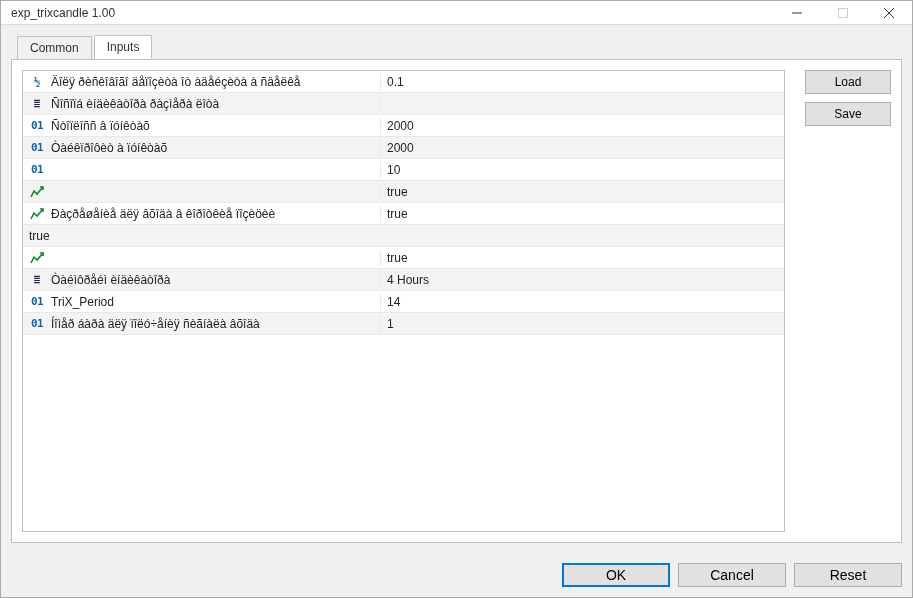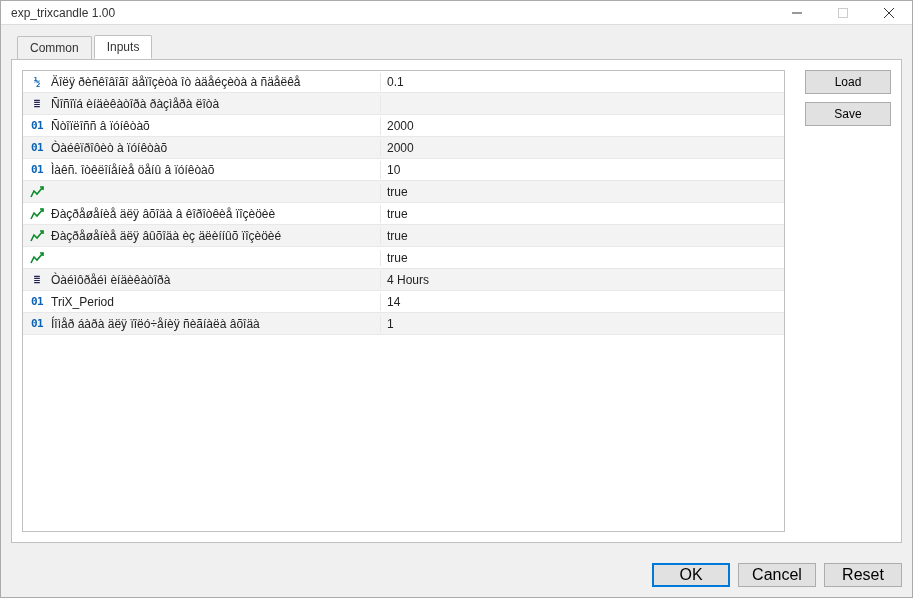--- a/index.html
+++ b/index.html
@@ -173,24 +173,24 @@
     height: 44px;
     padding: 8px 10px 8px 10px;
     display: flex;
     justify-content: flex-end;
     align-items: center;
     gap: 8px;
     background: #f0f0f0;
   }
   .fbtn {
     height: 24px;
-    width: 78px;
+    width: 108px;
     border: 1px solid #adadad;
     background: #e1e1e1;
-    font-size: 16px;
+    font-size: 14px;
     display: flex;
     align-items: center;
     justify-content: center;
   }
   .fbtn.primary {
     border: 2px solid #0078d7;
     background: #e1e1e1;
   }
 </style>
 </head>
@@ -254,21 +254,20 @@
             <div class="trow alt">
               <div class="cell var">
                 <span class="type-icon ic-01">01</span>
                 <span>Òàéêïðîôèò à ïóíêòàõ</span>
               </div>
               <div class="cell val">2000</div>
             </div>
             <div class="trow">
               <div class="cell var">
                 <span class="type-icon ic-01">01</span>
-                <span>Ìàêñ. îòêëîíåíèå öåíû â ïóíêòàõ</span>
               </div>
               <div class="cell val">10</div>
             </div>
             <div class="trow alt">
               <div class="cell var">
                 <span class="type-icon">
                   <svg width="14" height="12" viewBox="0 0 14 12">
                     <path d="M1 11 L4 5 L7 8 L13 1" fill="none" stroke="#0a8a2a" stroke-width="1.6"></path>
                     <path d="M10 1 L13 1 L13 4" fill="none" stroke="#0a8a2a" stroke-width="1.6"></path>
                   </svg>
@@ -282,39 +281,30 @@
                   <svg width="14" height="12" viewBox="0 0 14 12">
                     <path d="M1 11 L4 5 L7 8 L13 1" fill="none" stroke="#0a8a2a" stroke-width="1.6"></path>
                     <path d="M10 1 L13 1 L13 4" fill="none" stroke="#0a8a2a" stroke-width="1.6"></path>
                   </svg>
                 </span>
                 <span>Ðàçðåøåíèå äëÿ âõîäà â êîðîòêèå ïîçèöèè</span>
               </div>
               <div class="cell val">true</div>
             </div>
             <div class="trow alt">
+              <div class="cell val">true</div>
+            </div>
+            <div class="trow">
               <div class="cell var">
                 <span class="type-icon">
                   <svg width="14" height="12" viewBox="0 0 14 12">
                     <path d="M1 11 L4 5 L7 8 L13 1" fill="none" stroke="#0a8a2a" stroke-width="1.6"></path>
                     <path d="M10 1 L13 1 L13 4" fill="none" stroke="#0a8a2a" stroke-width="1.6"></path>
                   </svg>
                 </span>
-                <span>Ðàçðåøåíèå äëÿ âûõîäà èç äëèííûõ ïîçèöèé</span>
-              </div>
-              <div class="cell val">true</div>
-            </div>
-            <div class="trow">
-              <div class="cell var">
-                <span class="type-icon">
-                  <svg width="14" height="12" viewBox="0 0 14 12">
-                    <path d="M1 11 L4 5 L7 8 L13 1" fill="none" stroke="#0a8a2a" stroke-width="1.6"></path>
-                    <path d="M10 1 L13 1 L13 4" fill="none" stroke="#0a8a2a" stroke-width="1.6"></path>
-                  </svg>
-                </span>
               </div>
               <div class="cell val">true</div>
             </div>
             <div class="trow alt">
               <div class="cell var">
                 <span class="type-icon ic-lines">≣</span>
                 <span>Òàéìôðåéì èíäèêàòîðà</span>
               </div>
               <div class="cell val">4 Hours</div>
             </div>

